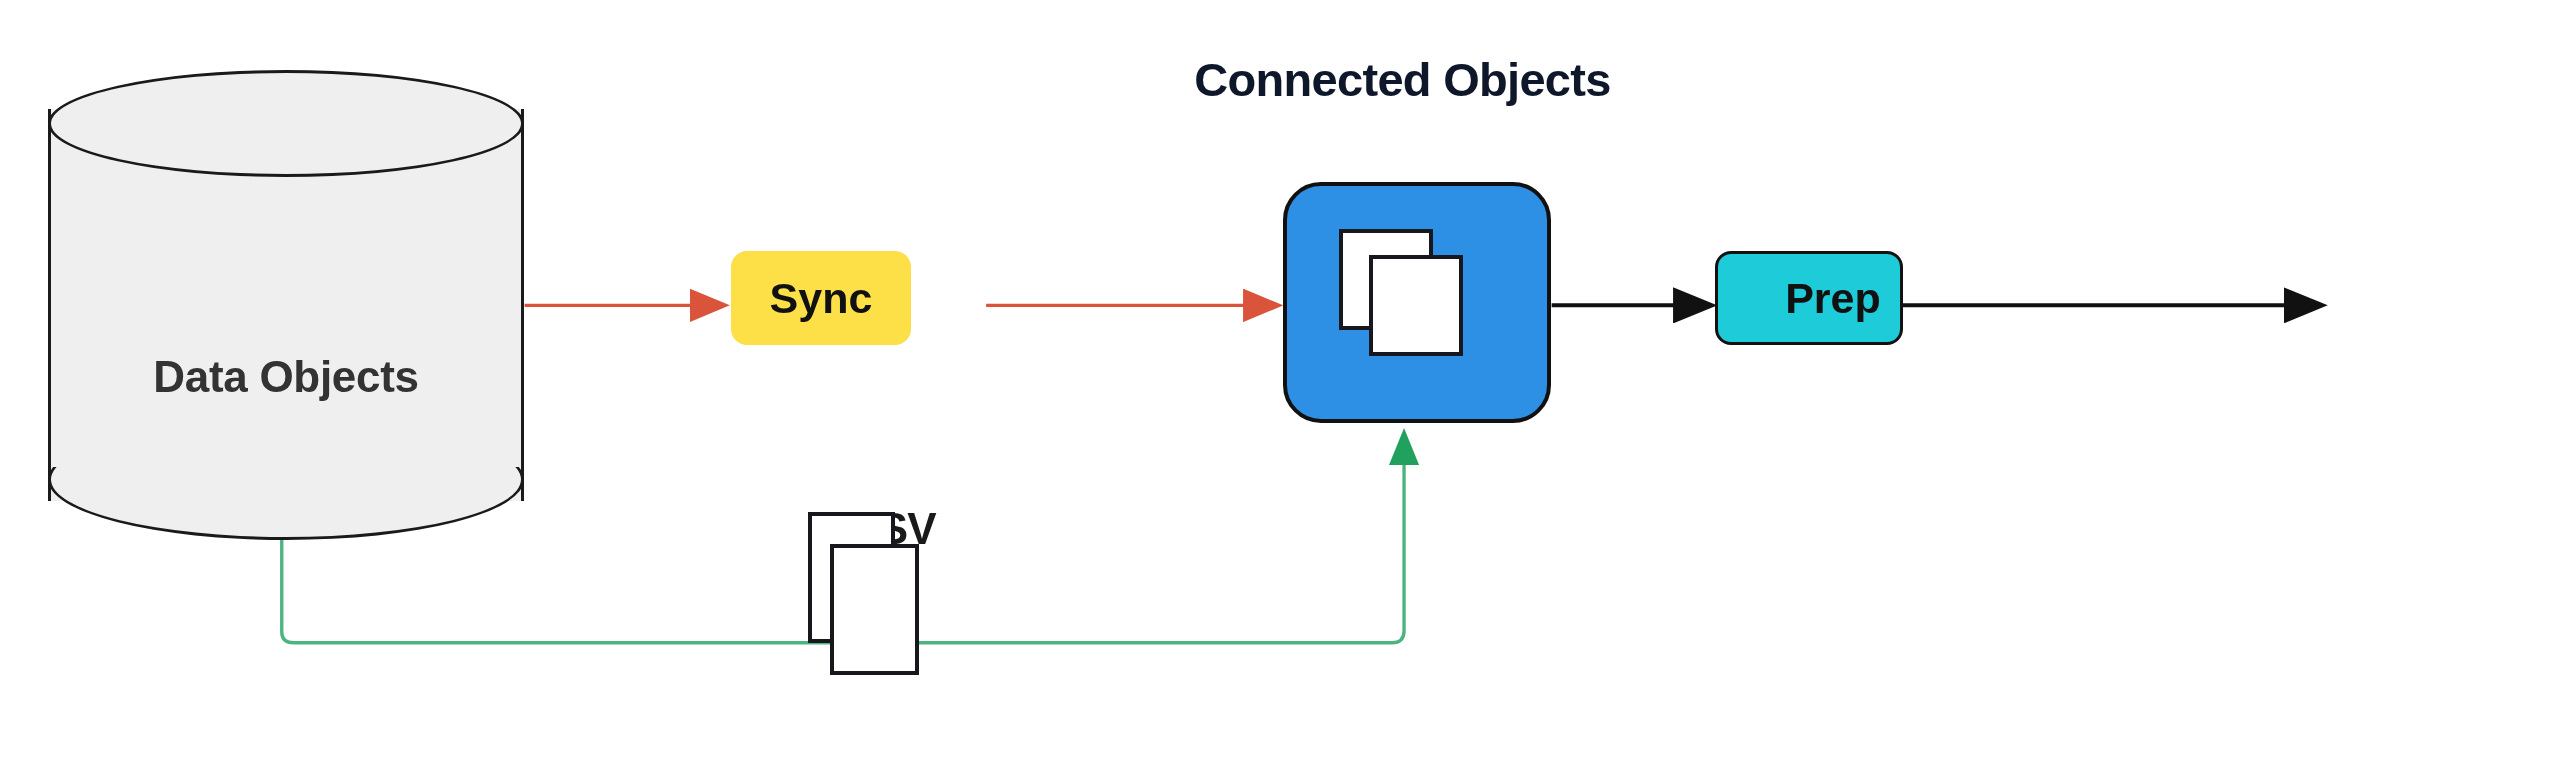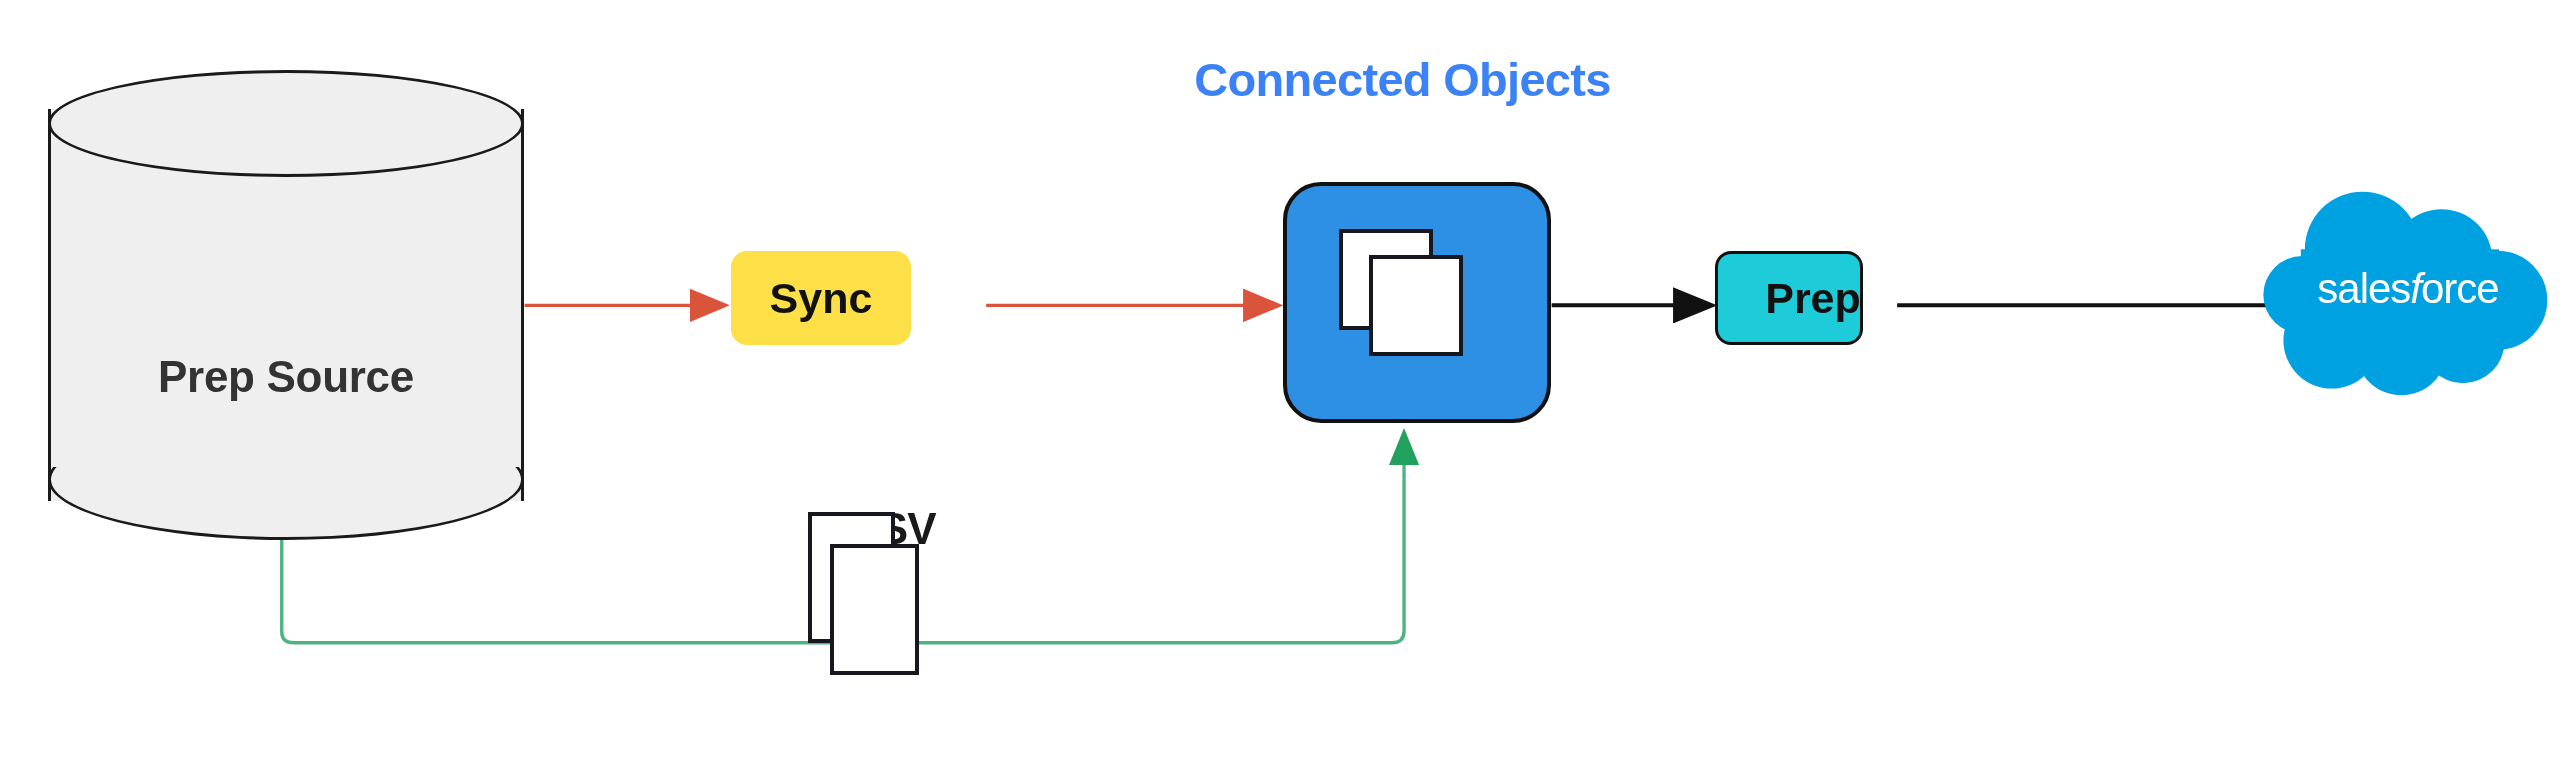--- a/index.html
+++ b/index.html
@@ -103,37 +103,37 @@
   #sync-box {
     left: 731px;
     top: 251px;
     width: 180px;
     height: 94px;
     background: #fde047;
   }
   #prep-box {
     left: 1715px;
     top: 251px;
-    width: 148px;
+    width: 188px;
     height: 94px;
     background: #1ecbd8;
     border: 3.4px solid #111111;
     padding-left: 48px;
   }
 
   
   #connected-title {
     position: absolute;
     left: 1067px;
     top: 52px;
     width: 671px;
     text-align: center;
     font-size: 47px;
     font-weight: bold;
-    color: #3b82f6;
+    color: #0f172a;
     letter-spacing: -0.7px;
   }
   #connected-box {
     position: absolute;
     left: 1283px;
     top: 182px;
     width: 268px;
     height: 241px;
     background: #2e90e5;
     border: 4px solid #111111;
@@ -251,21 +251,21 @@
     <line x1="2828" y1="455" x2="3458" y2="455" stroke="#111111" stroke-width="6" marker-end="url(#arrow-black)"></line>
 
     <path d="M 420 800 L 420 942 Q 420 958 438 958 L 2075 958 Q 2093 958 2093 940 L 2093 648" fill="none" stroke="#4cb480" stroke-width="5" marker-end="url(#arrow-green)"></path>
   </svg>
 
   <div class="cylinder">
     <div class="cyl-body"></div>
     <div class="cyl-bottom"></div>
     <div class="cyl-bottom-mask"></div>
     <div class="cyl-top"></div>
-    <div class="cyl-label">Prep Source</div>
+    <div class="cyl-label">Data Objects</div>
   </div>
 
   <div id="sync-box" class="pill">
     <span>Sync</span>
   </div>
 
   <div id="connected-title">Connected Objects</div>
 
   <div id="connected-box">
     <div class="doc-stack">
@@ -277,30 +277,15 @@
   <div id="prep-box" class="pill">
     <span>Prep</span>
   </div>
 
   <div id="csv-label">.CSV</div>
   <div id="csv-stack" class="doc-stack">
     <div class="doc-sheet doc-back"></div>
     <div class="doc-sheet doc-front"></div>
   </div>
 
-  <div id="salesforce-cloud">
-    <svg width="292" height="215" viewBox="0 0 436 320" xmlns="http://www.w3.org/2000/svg">
-      <g fill="#00a1e0">
-        <circle cx="150" cy="100" r="86"></circle>
-        <circle cx="268" cy="116" r="76"></circle>
-        <circle cx="352" cy="176" r="74"></circle>
-        <circle cx="60" cy="168" r="58"></circle>
-        <circle cx="104" cy="236" r="72"></circle>
-        <circle cx="208" cy="250" r="68"></circle>
-        <circle cx="300" cy="238" r="62"></circle>
-        <rect x="58" y="100" width="296" height="150"></rect>
-      </g>
-    </svg>
-    <div class="sf-text"><span>sales</span><span class="sf-italic">f</span><span>orce</span></div>
-  </div>
 
 </div>
 
 
 </body></html>

